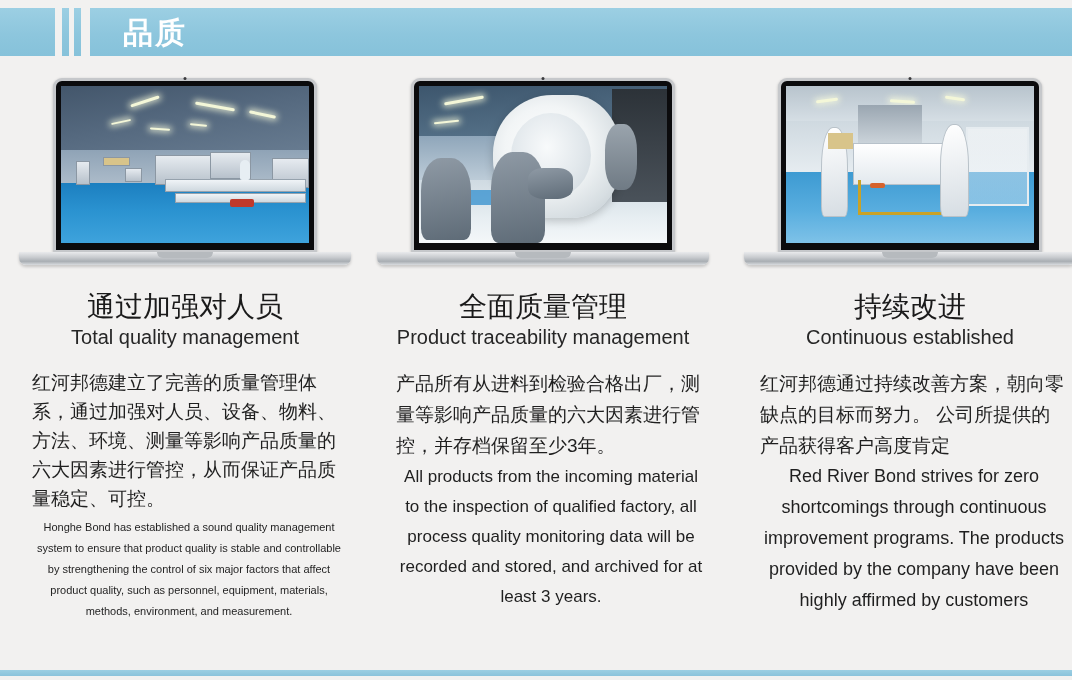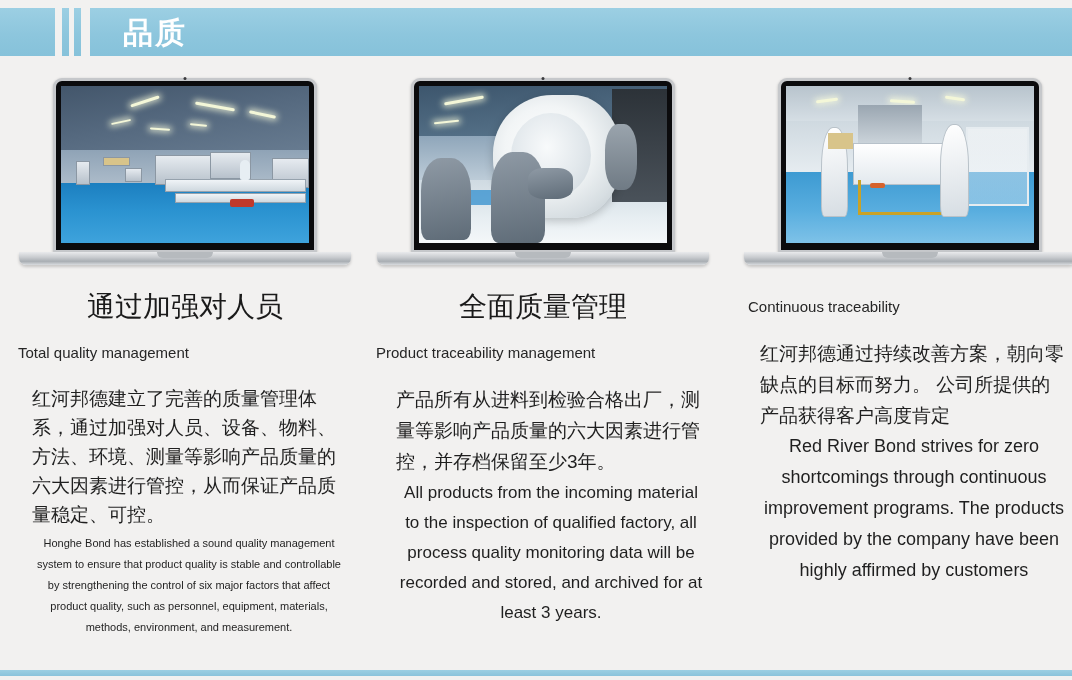--- a/index.html
+++ b/index.html
@@ -242,25 +242,25 @@
   
   .title-cn {
     text-align: center;
     font-size: 28px;
     color: #1a1a1a;
     line-height: 34px;
     margin-top: 12px;
     font-family: "Liberation Sans", "DejaVu Sans", sans-serif;
   }
   .title-en {
-    text-align: left;
-    font-size: 15px;
+    text-align: center;
+    font-size: 20px;
     color: #262626;
     line-height: 26px;
-    margin-top: 16px;
+    margin-top: 0px;
   }
   .body-cn {
     font-size: 19px;
     color: #1f1f1f;
     line-height: 30px;
     margin-top: 18px;
     text-align: left;
   }
   .body-en {
     color: #1f1f1f;
@@ -393,18 +393,19 @@
           <div class="s1-mach" style="left:17%;top:30%;width:10%;height:10%;background:#d8c48a;border:none;"></div>
           <div class="s1-red" style="left:34%;top:62%;width:6%;height:3%;background:#d6622c;"></div>
         </div>
       </div>
     </div>
     <div class="laptop-base">
       <div class="laptop-notch"></div>
     </div>
   </div>
 
-  <div class="title-en">Continuous traceability</div>
+  <div class="title-cn">持续改进</div>
+  <div class="title-en">Continuous established</div>
   <div class="body-cn">红河邦德通过持续改善方案，朝向零缺点的目标而努力。 公司所提供的产品获得客户高度肯定</div>
   <div class="body-en">Red River Bond strives for zero shortcomings through continuous improvement programs. The products provided by the company have been highly affirmed by customers</div>
 </div>
 
 <div class="bottom-strip"></div>
 
 </body></html>

